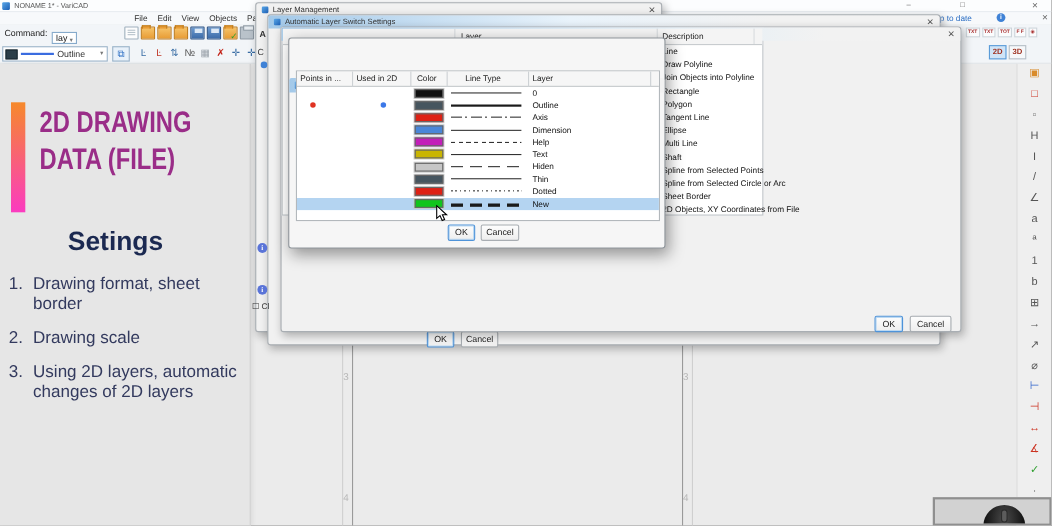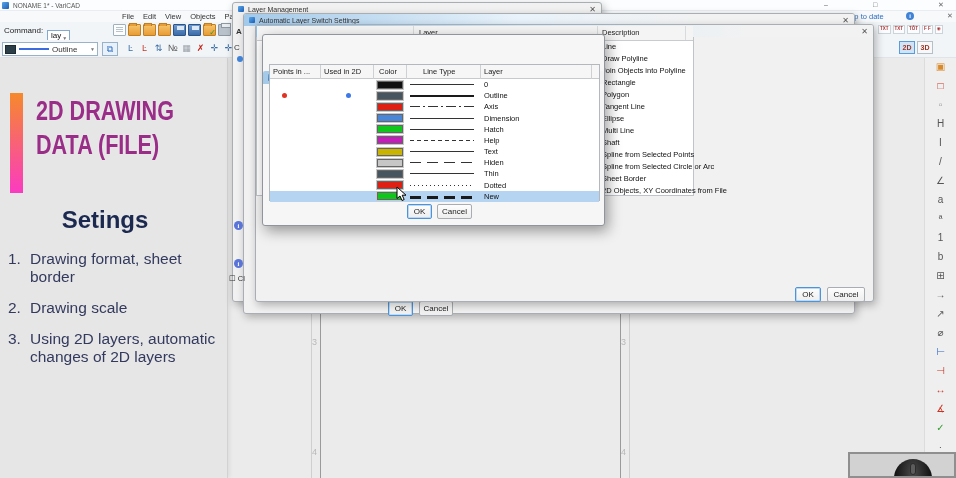--- a/index.html
+++ b/index.html
@@ -371,25 +371,20 @@
             <span class="swatch" style="background: rgb(222, 32, 20);"></span>
             <span class="lt lt-dash-dot"></span>
             <span class="lname">Axis</span>
           </div>
           <div class="lrow">
             <span class="swatch" style="background: rgb(74, 134, 216);"></span>
             <span class="lt lt-solid-thin"></span>
             <span class="lname">Dimension</span>
           </div>
           <div class="lrow">
-            <span class="swatch" style="background: rgb(16, 197, 28);"></span>
-            <span class="lt lt-solid-thin"></span>
-            <span class="lname">Hatch</span>
-          </div>
-          <div class="lrow">
             <span class="swatch" style="background: rgb(195, 30, 185);"></span>
             <span class="lt lt-dash-fine"></span>
             <span class="lname">Help</span>
           </div>
           <div class="lrow">
             <span class="swatch" style="background: rgb(201, 181, 1);"></span>
             <span class="lt lt-solid-thin"></span>
             <span class="lname">Text</span>
           </div>
           <div class="lrow">

